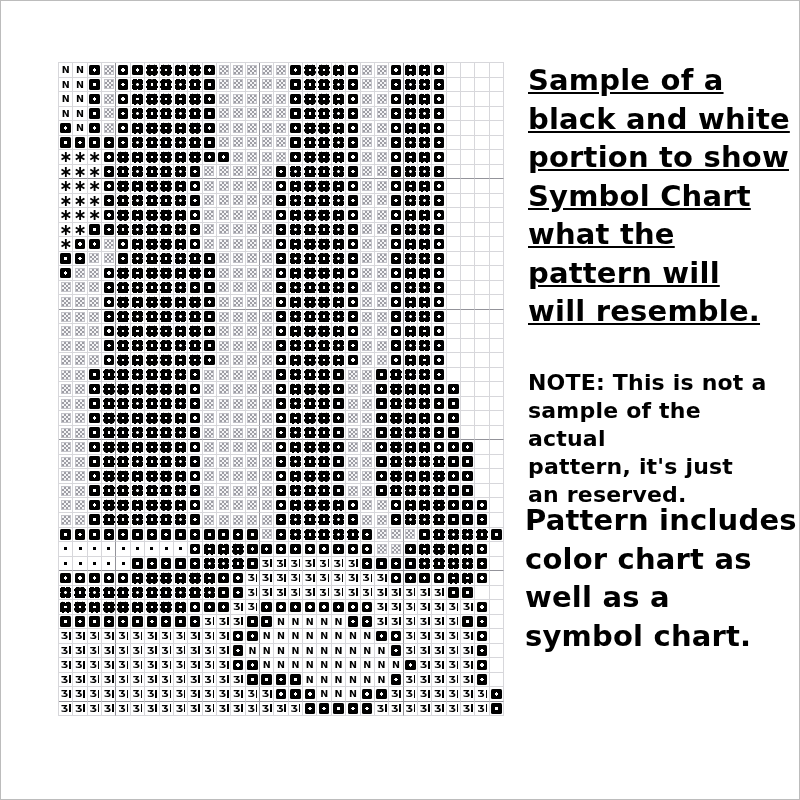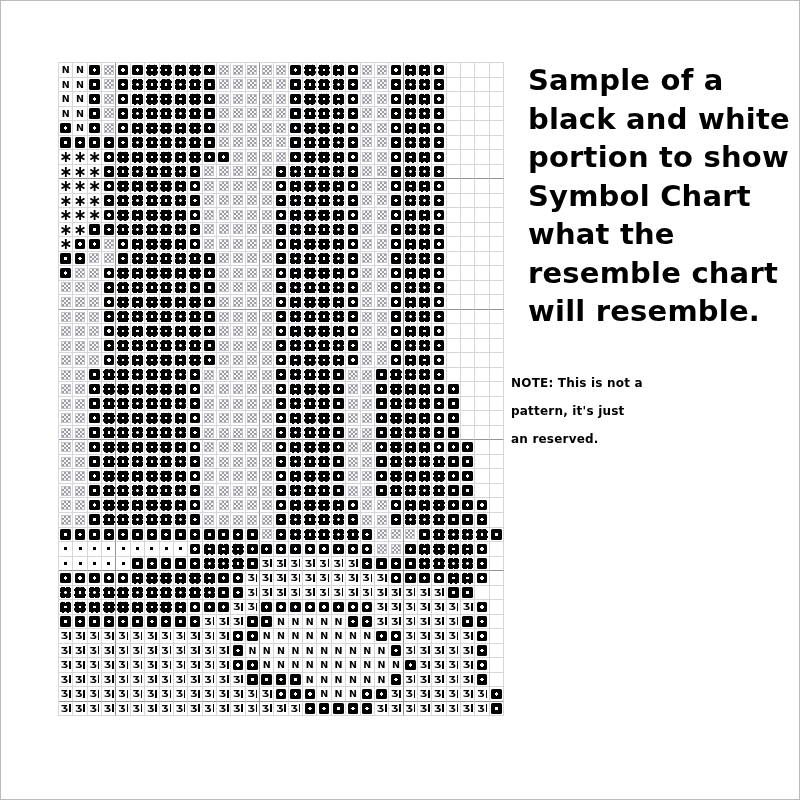--- a/index.html
+++ b/index.html
@@ -47,22 +47,22 @@
       radial-gradient(circle at 50% 50%, #000 0 3.6px, rgba(0,0,0,0) 3.8px);
   }
   .s-X::before{
     content:""; width:10px; height:10px; box-sizing:border-box;
     border:1px solid #c2c2c8;
     background:repeating-conic-gradient(var(--chk) 0% 25%, #f4f4f6 0% 50%);
     background-size:4px 4px;
   }
   
   .bigtext{position:absolute; font-weight:700; color:#000;}
-  .title{left:527px; top:60px; width:268px; font-size:29px; line-height:38.5px; letter-spacing:0.2px;}
-  .note{left:510px; top:368px; width:250px; font-size:12px; line-height:28px; letter-spacing:0.2px;}
+  .title{left:527px; top:60px; width:268px; font-size:29px; line-height:38.5px; letter-spacing:0.2px;text-decoration:underline;}
+  .note{left:527px; top:368px; width:250px; font-size:22px; line-height:28px; letter-spacing:0.2px;}
   .pattern-info{left:524px; top:500px; width:272px; font-size:29px; line-height:38.5px; letter-spacing:0.2px;}
   .copyright{
     position:absolute; left:67px; top:760px; font-size:13.5px; font-weight:700;
     white-space:pre; letter-spacing:0.3px;
   }
 </style>
 </head>
 <body>
 
 <div class="page">
@@ -1462,21 +1462,28 @@
       <span class="cell s-3">Ӡ</span>
       <span class="cell s-3">Ӡ</span>
       <span class="cell s-D"></span>
     </div>
   <div class="bigtext title">
       <div>Sample of a</div>
       <div>black and white</div>
       <div>portion to show</div>
       <div>Symbol Chart</div>
       <div>what the</div>
-      <div>resemble chart</div>
+      <div>pattern will</div>
       <div>will resemble.</div>
     </div>
   <div class="bigtext note">
       <div>NOTE: This is not a</div>
+      <div>sample of the actual</div>
       <div>pattern, it's just</div>
       <div>an reserved.</div>
+    </div>
+  <div class="bigtext pattern-info">
+      <div>Pattern includes</div>
+      <div>color chart as</div>
+      <div>well as a</div>
+      <div>symbol chart.</div>
     </div>
 </div>
 
 </body></html>

